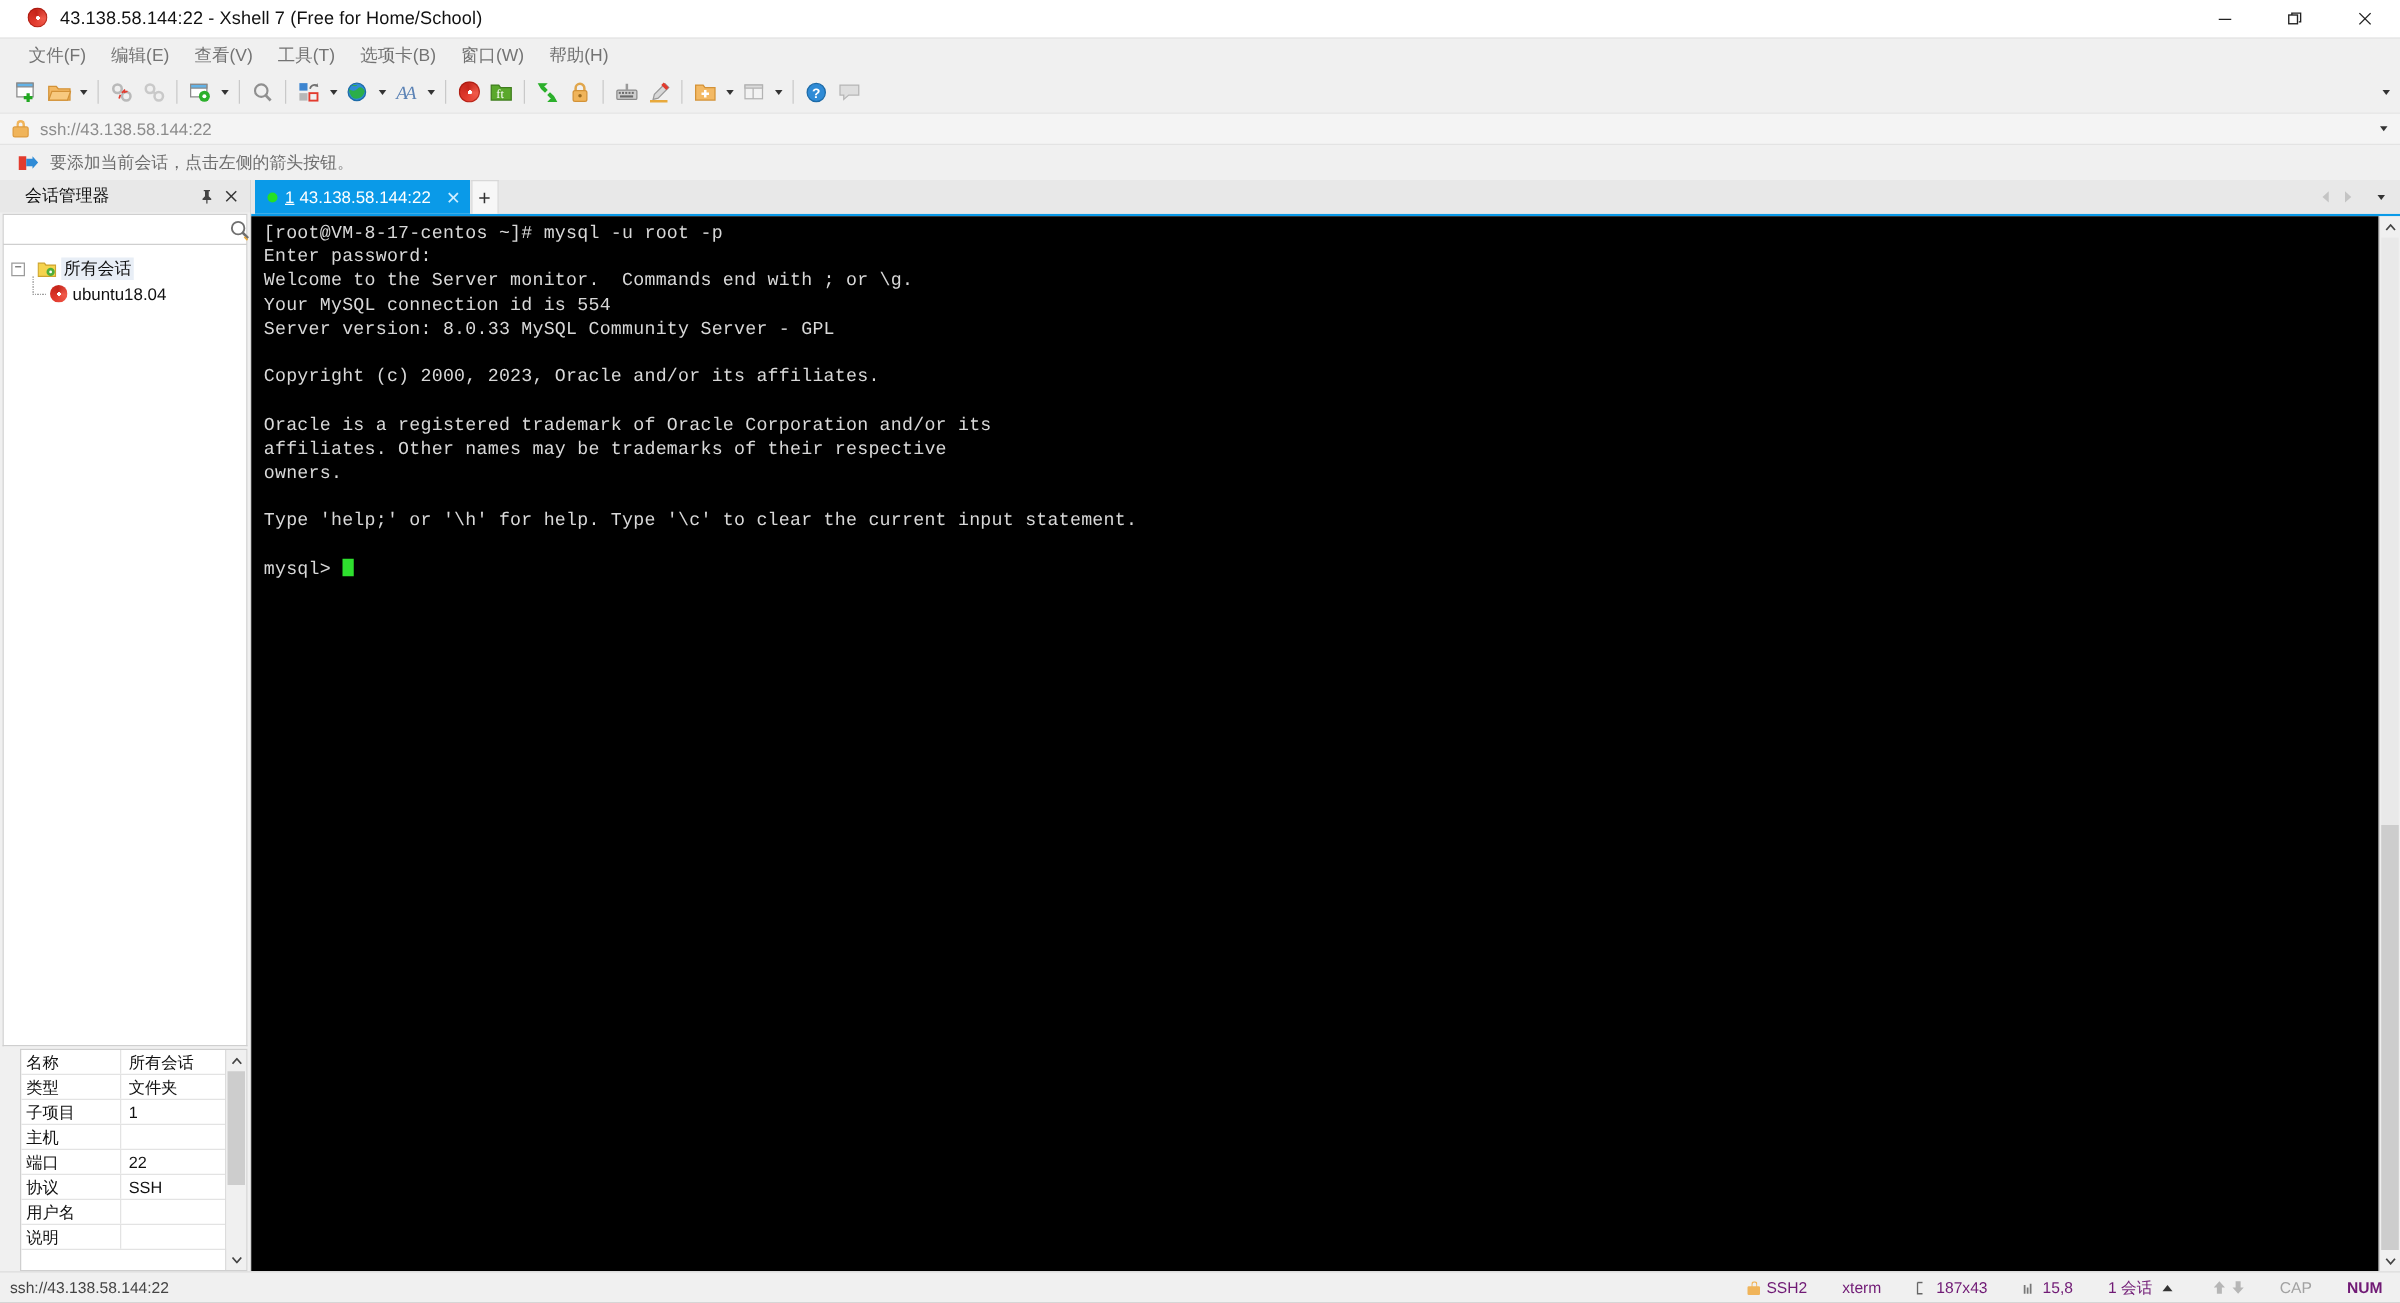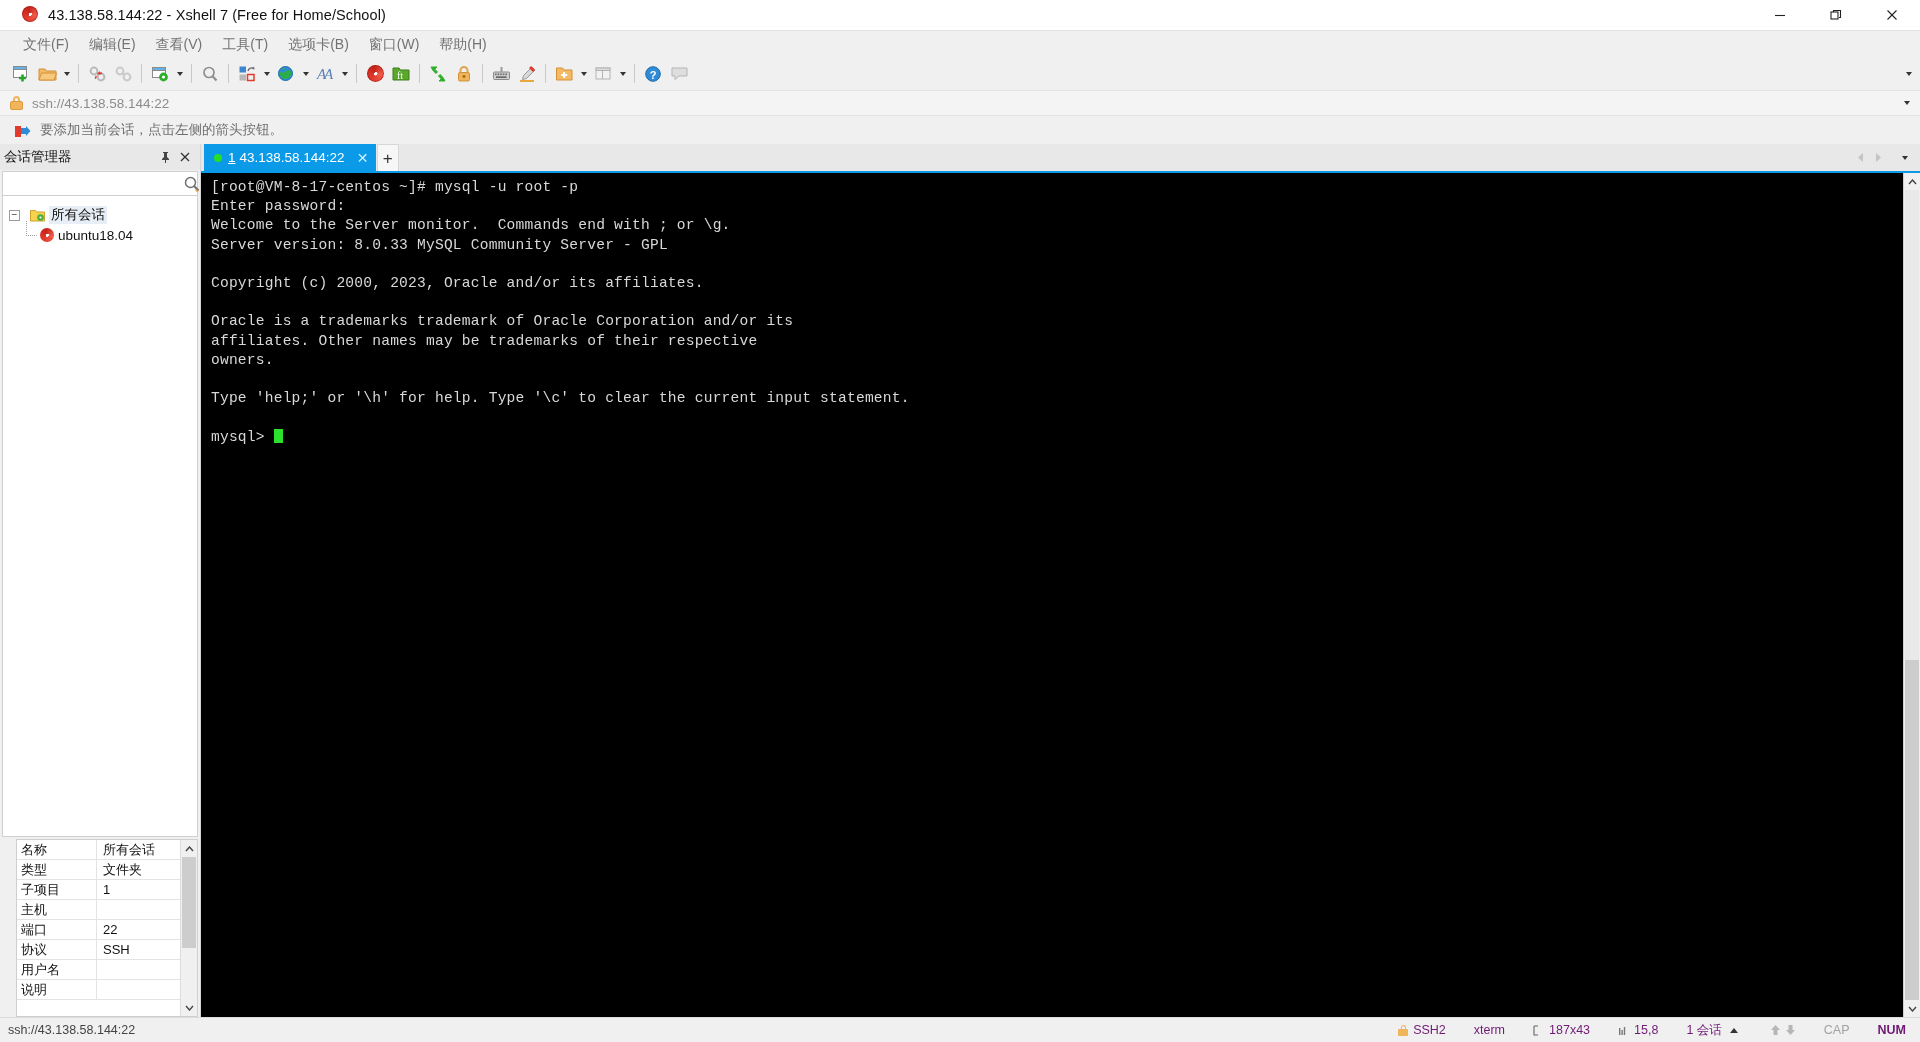--- a/index.html
+++ b/index.html
@@ -141,21 +141,21 @@
   .leftpanel {
     width: 201px; flex: 0 0 201px;
     display: flex; flex-direction: column;
     background: #f0f0f0;
     border-right: 1px solid #d6d6d6;
     min-height: 0;
   }
   .lp-header {
     height: 26px; flex: 0 0 26px;
     display: flex; align-items: center;
-    padding: 0 6px 0 4px;
+    padding: 0 6px 0 20px;
     background: #e8e8e8;
   }
   .lp-title { font-size: 13.5px; color: #111; }
   .lp-hdr-btns { margin-left: auto; display: flex; gap: 2px; }
   .lp-hbtn {
     width: 18px; height: 18px; display: flex;
     align-items: center; justify-content: center;
     color: #333;
   }
   .lp-search {
@@ -707,25 +707,26 @@
               <div class="caret-g"></div>
             </div>
         </div>
       </div>
 
       <div class="termwrap">
         <div class="terminal">
           <div class="term-line">[root@VM-8-17-centos ~]# mysql -u root -p</div>
           <div class="term-line">Enter password:</div>
           <div class="term-line">Welcome to the Server monitor.  Commands end with ; or \g.</div>
+          <div class="term-line">Your MySQL connection id is 554</div>
           <div class="term-line">Server version: 8.0.33 MySQL Community Server - GPL</div>
           <div class="term-line">&nbsp;</div>
           <div class="term-line">Copyright (c) 2000, 2023, Oracle and/or its affiliates.</div>
           <div class="term-line">&nbsp;</div>
-          <div class="term-line">Oracle is a trademarks trademark of Oracle Corporation and/or its</div>
+          <div class="term-line">Oracle is a registered trademark of Oracle Corporation and/or its</div>
           <div class="term-line">affiliates. Other names may be trademarks of their respective</div>
           <div class="term-line">owners.</div>
           <div class="term-line">&nbsp;</div>
           <div class="term-line">Type 'help;' or '\h' for help. Type '\c' to clear the current input statement.</div>
           <div class="term-line">&nbsp;</div>
           <div class="term-line"><span>mysql&gt; </span><span class="cursor"></span></div>
         </div>
         <div class="term-sb">
           <div class="sb-arrow">
             <svg width="9" height="6" viewBox="0 0 9 6">

